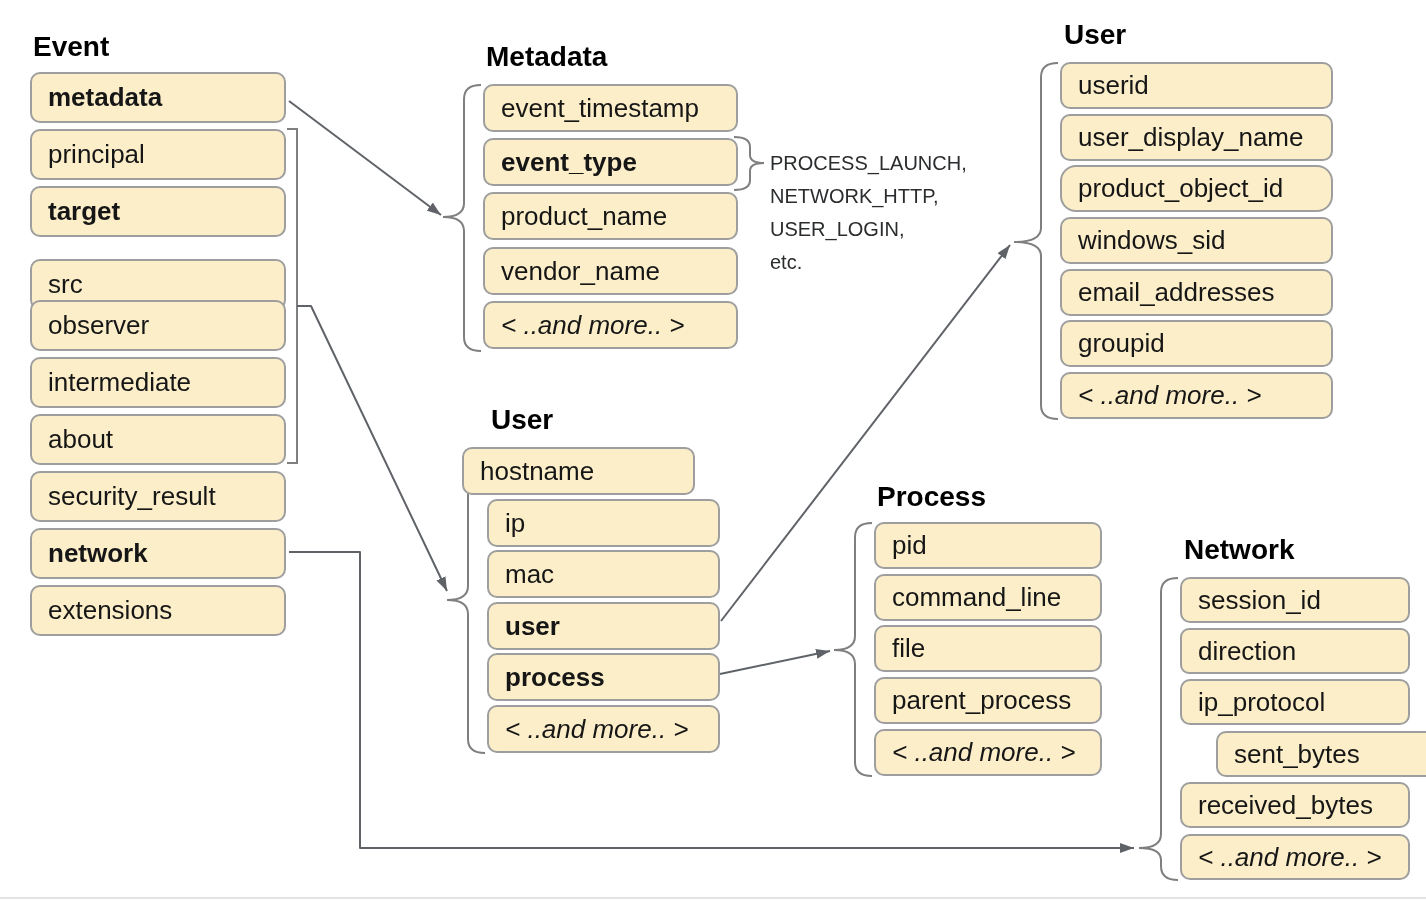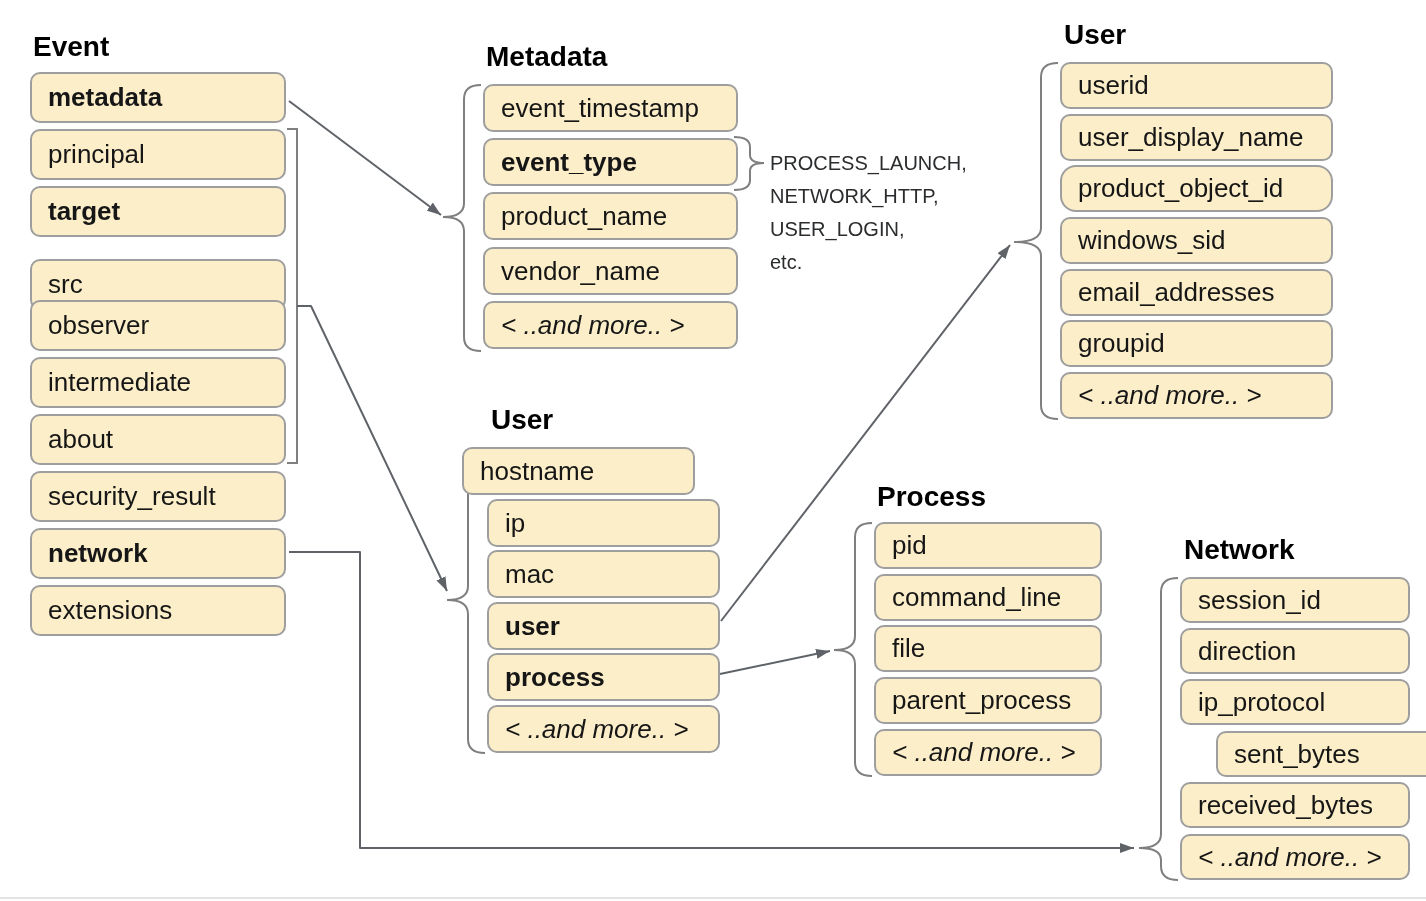--- a/index.html
+++ b/index.html
@@ -131,21 +131,21 @@
   <div class="box" style="left: 874px; top: 522px; width: 228px; height: 47px;">pid</div>
       <div class="box" style="left: 874px; top: 574px; width: 228px; height: 47px;">command_line</div>
       <div class="box" style="left: 874px; top: 625px; width: 228px; height: 47px;">file</div>
       <div class="box" style="left: 874px; top: 677px; width: 228px; height: 47px;">parent_process</div>
       <div class="box italic" style="left: 874px; top: 729px; width: 228px; height: 47px;">&lt; ..and more.. &gt;</div>
     </div>
 
   <div class="group">
     <div class="group-title" id="title-network">Network</div>
   <div class="box" style="left: 1180px; top: 577px; width: 230px; height: 46px;">session_id</div>
-      <div class="box" style="left: 1180px; top: 628px; width: 230px; height: 46px;">direction</div>
+      <div class="box" style="left: 1180px; top: 628px; width: 230px; height: 46px; border-radius: 9px;">direction</div>
       <div class="box" style="left: 1180px; top: 679px; width: 230px; height: 46px;">ip_protocol</div>
       <div class="box" style="left: 1180px; top: 731px; width: 230px; height: 46px; margin-left: 36px;">sent_bytes</div>
       <div class="box" style="left: 1180px; top: 782px; width: 230px; height: 46px;">received_bytes</div>
       <div class="box italic" style="left: 1180px; top: 834px; width: 230px; height: 46px;">&lt; ..and more.. &gt;</div>
     </div>
 
   <div class="annotation">PROCESS_LAUNCH,
 NETWORK_HTTP,
 USER_LOGIN,
 etc.</div>

